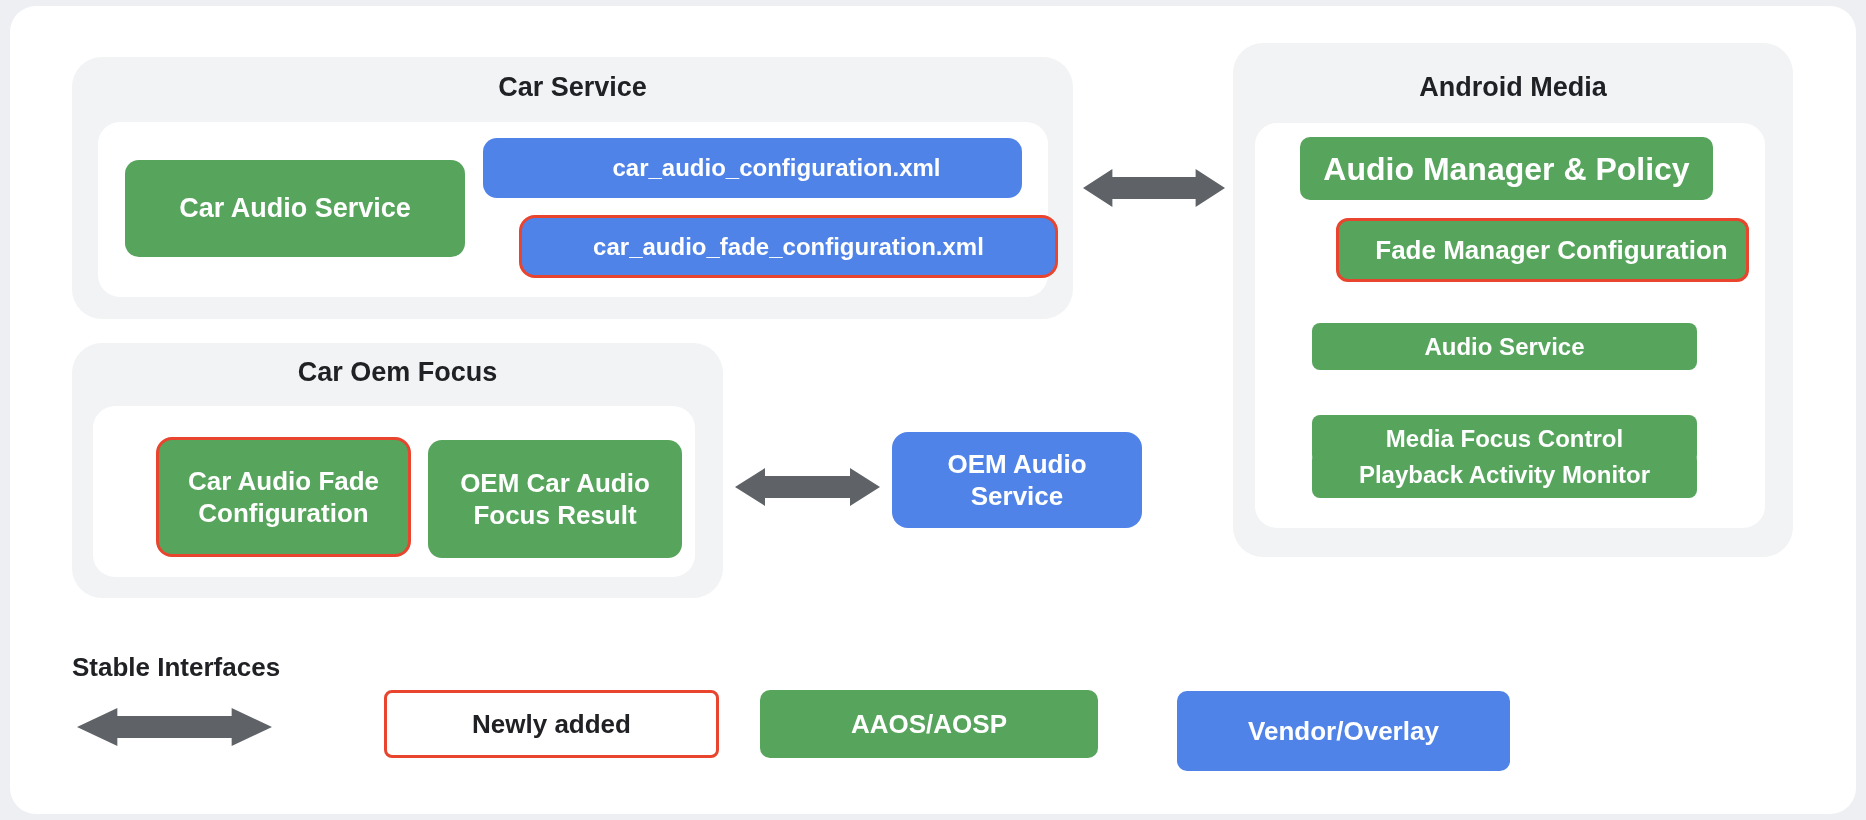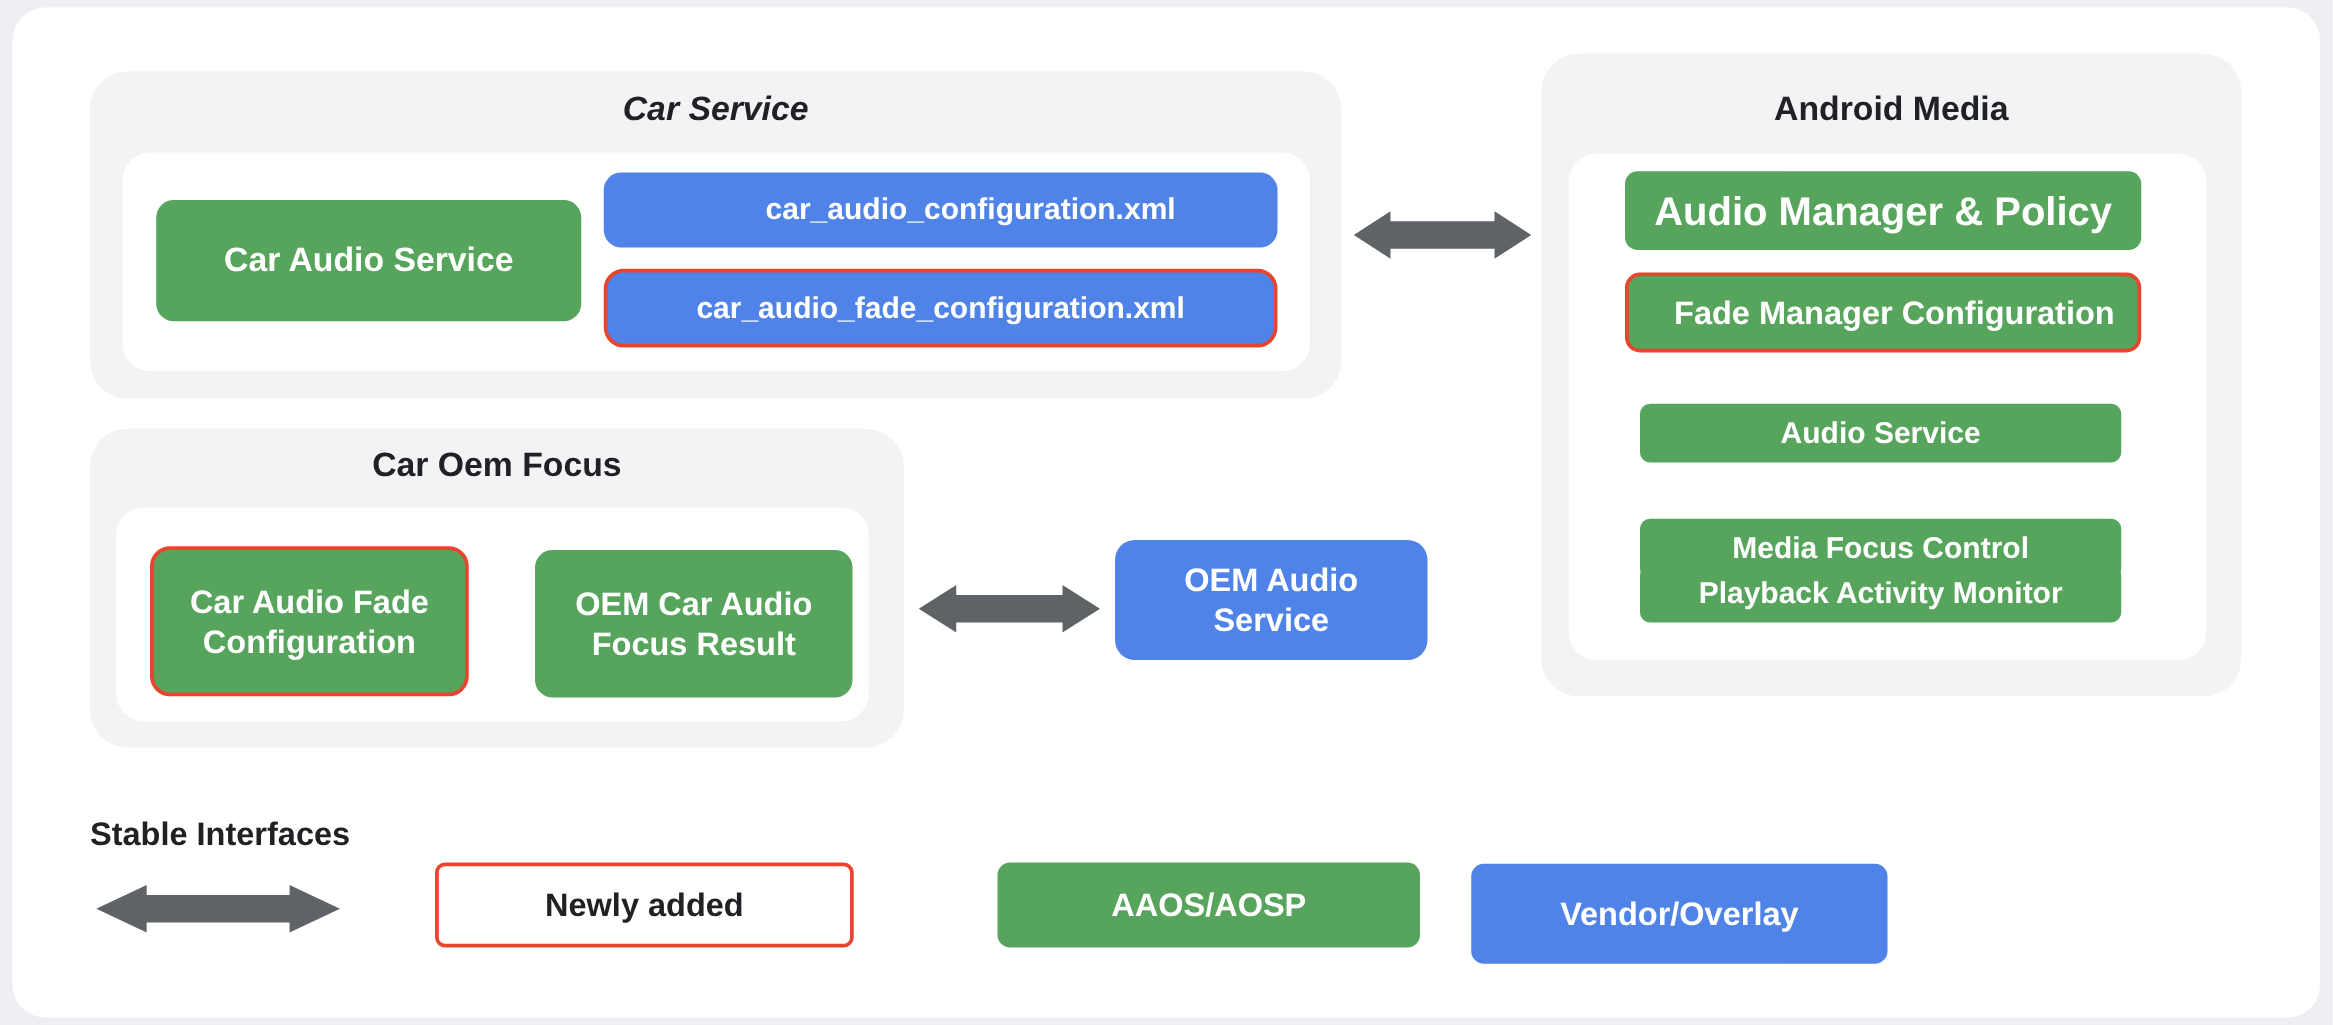--- a/index.html
+++ b/index.html
@@ -24,32 +24,32 @@
   }
   .inner{
     background:#ffffff;border-radius:22px;
   }
   .node{
     display:flex;align-items:center;justify-content:center;text-align:center;
     font-weight:700;color:#ffffff;line-height:1.25;
   }
   .green{background:var(--green,#57a45c);}
   .blue{background:var(--blue,#5083e8);}
-  .red-border{border:3px solid var(--red-border,#e8442e);}
+  .red-border{border:3px solid var(--red-border,#e8442e);margin-left:36px;}
   .dark-label{color:var(--title-text,#202124);font-weight:700;}
   .arrow-svg{display:block;width:100%;height:100%;}
   .arrow-svg polygon{fill:var(--arrow-gray,#5f6368);}
 </style>
 </head>
 <body>
 
 <div class="abs card"></div>
 
 <div class="abs group" style="left:72px;top:57px;width:1001px;height:262px;">
-  <div class="group-title" style="top:15px;font-style:italic;">Car Service</div>
+  <div class="group-title" style="top:15px;">Car Service</div>
   <div class="abs inner" style="left:26px;top:65px;width:950px;height:175px;">
     <div class="abs node green" style="left:27px;top:38px;width:340px;height:97px;border-radius:14px;font-size:27px;">Car Audio Service</div>
     <div class="abs node blue" style="left:385px;top:16px;width:539px;height:60px;border-radius:14px;font-size:24px;padding-left:48px;">car_audio_configuration.xml</div>
     <div class="abs node blue red-border" style="left:385px;top:93px;width:539px;height:63px;border-radius:16px;font-size:24px;">car_audio_fade_configuration.xml</div>
   </div>
 </div>
 
 <div class="abs" style="left:1083px;top:168px;width:142px;height:40px;">
   <svg class="arrow-svg" viewBox="0 0 145 40" preserveAspectRatio="none">
     <polygon points="0,20 30,1 30,9 115,9 115,1 145,20 115,39 115,31 30,31 30,39"></polygon>
@@ -86,15 +86,15 @@
 <div class="abs dark-label" style="left:72px;top:652px;font-size:26px;">Stable Interfaces</div>
 
 <div class="abs" style="left:77px;top:707px;width:195px;height:40px;">
   <svg class="arrow-svg" viewBox="0 0 145 40" preserveAspectRatio="none">
     <polygon points="0,20 30,1 30,9 115,9 115,1 145,20 115,39 115,31 30,31 30,39"></polygon>
   </svg>
 </div>
 
 <div class="abs node red-border" style="left:348px;top:690px;width:335px;height:68px;border-radius:8px;background:#ffffff;font-size:26px;color:var(--title-text,#202124);">Newly added</div>
 
-<div class="abs node green" style="left:760px;top:690px;width:338px;height:68px;border-radius:10px;font-size:26px;margin-left:38px;">AAOS/AOSP</div>
+<div class="abs node green" style="left:760px;top:690px;width:338px;height:68px;border-radius:10px;font-size:26px;">AAOS/AOSP</div>
 
 <div class="abs node blue" style="left:1177px;top:691px;width:333px;height:80px;border-radius:10px;font-size:26px;">Vendor/Overlay</div>
 
 </body></html>

